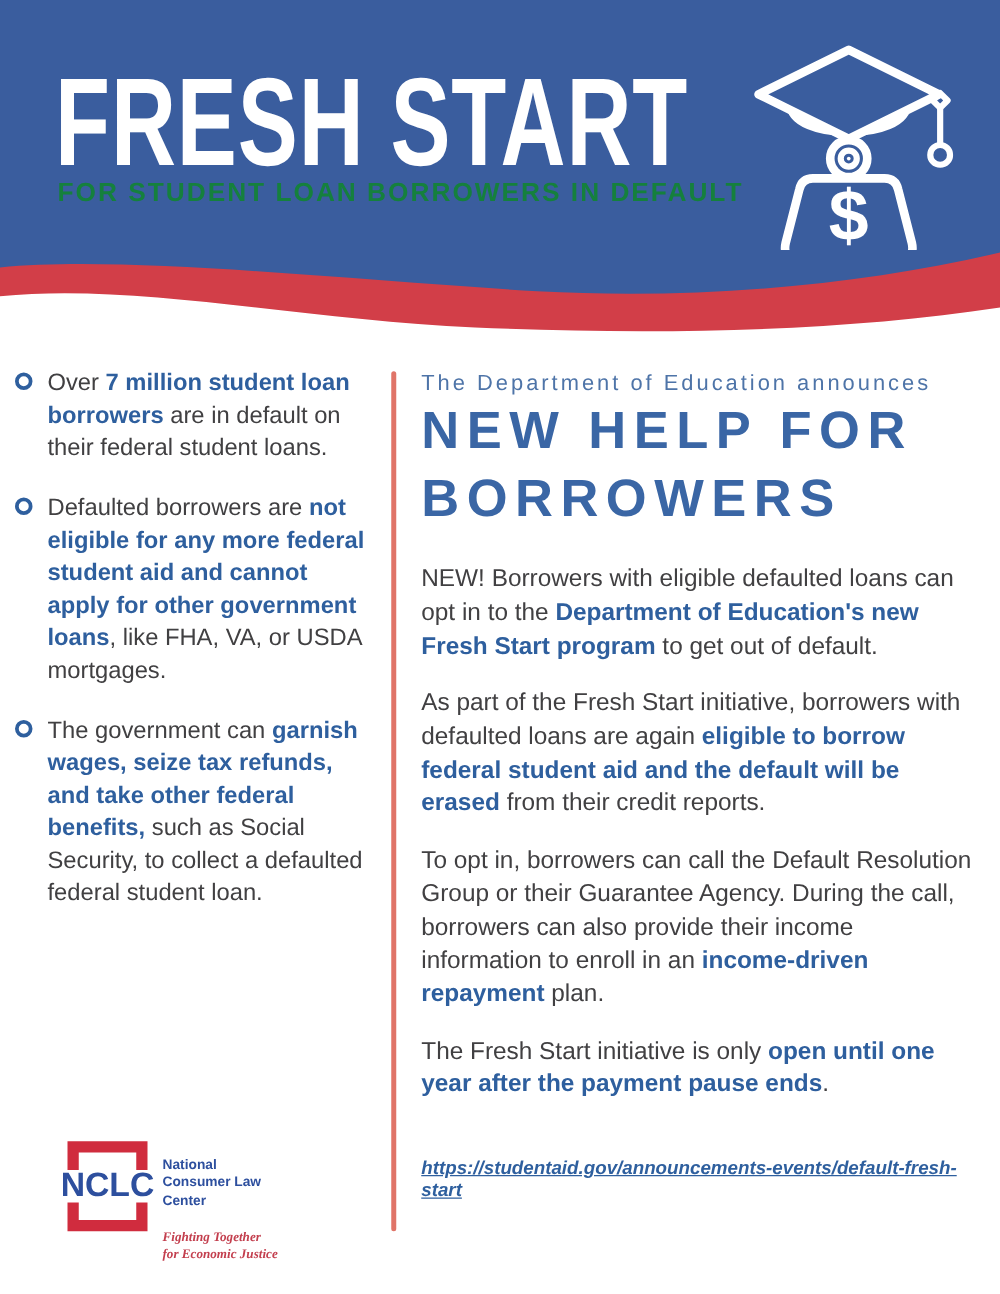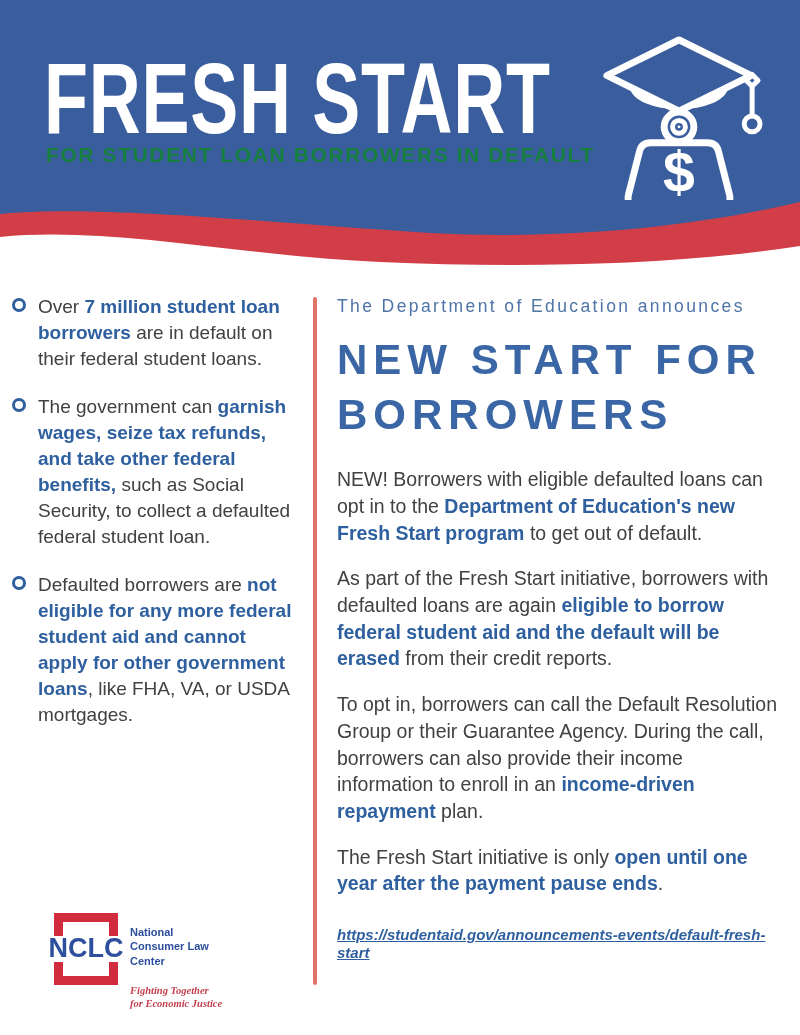--- a/index.html
+++ b/index.html
@@ -31,21 +31,21 @@
   
   .divider{position:absolute;left:313px;top:297px;width:4px;height:688px;background:var(--divider-salmon);border-radius:2px;}
 
   .left-col{position:absolute;left:12px;top:294px;width:282px;}
   .bullet{display:flex;align-items:flex-start;margin-bottom:22px;}
   .ring{flex:0 0 auto;width:14px;height:14px;border:3px solid var(--highlight-blue);border-radius:50%;margin-top:4px;}
   .bullet-text{margin-left:12px;font-size:19px;line-height:1.37;color:var(--body-text);}
   .hl{color:var(--highlight-blue);font-weight:bold;}
 
   .right-col{position:absolute;left:337px;top:296px;width:442px;}
-  .kicker{color:var(--kicker-blue);font-size:17.5px;letter-spacing:2.4px;margin-bottom:16px;}
+  .kicker{color:var(--kicker-blue);font-size:17.5px;letter-spacing:2.4px;}
   .heading{color:var(--heading-blue);font-size:42px;font-weight:bold;letter-spacing:6px;line-height:1.3;
     white-space:pre-line;margin-bottom:24px;}
   .para{font-size:19.5px;line-height:1.37;color:var(--body-text);margin-bottom:19px;}
   .link-row{position:absolute;left:337px;top:926px;width:442px;}
   .link{color:var(--highlight-blue);font-size:15px;font-weight:bold;font-style:italic;text-decoration:underline;}
 
   
   .logo{position:absolute;left:54px;top:913px;display:flex;align-items:flex-start;}
   .logo-mark{position:relative;width:64px;height:72px;border:9px solid var(--nclc-red);text-align:right;}
   .logo-band{position:absolute;left:-12px;right:-12px;top:50%;transform:translateY(-50%);height:26px;background:#fff;}
@@ -91,31 +91,31 @@
 
   <div class="divider"></div>
 
   <div class="left-col">
       <div class="bullet">
         <span class="ring"></span>
         <div class="bullet-text"><span>Over </span><span class="hl">7 million student loan borrowers</span><span> are in default on their federal student loans.</span></div>
       </div>
       <div class="bullet">
         <span class="ring"></span>
-        <div class="bullet-text"><span>The government can </span><span class="hl">garnish wages, seize tax refunds, and take other federal benefits,</span><span> such as Social Security, to collect a defaulted federal student loan.</span></div>
+        <div class="bullet-text"><span>Defaulted borrowers are </span><span class="hl">not eligible for any more federal student aid and cannot apply for other government loans</span><span>, like FHA, VA, or USDA mortgages.</span></div>
       </div>
       <div class="bullet">
         <span class="ring"></span>
-        <div class="bullet-text"><span>Defaulted borrowers are </span><span class="hl">not eligible for any more federal student aid and cannot apply for other government loans</span><span>, like FHA, VA, or USDA mortgages.</span></div>
+        <div class="bullet-text"><span>The government can </span><span class="hl">garnish wages, seize tax refunds, and take other federal benefits,</span><span> such as Social Security, to collect a defaulted federal student loan.</span></div>
       </div>
     </div>
 
   <div class="right-col">
     <div class="kicker">The Department of Education announces</div>
-    <div class="heading">NEW START FOR
+    <div class="heading">NEW HELP FOR
 BORROWERS</div>
     <div>
         <p class="para"><span>NEW! Borrowers with eligible defaulted loans can opt in to the </span><span class="hl">Department of Education's new Fresh Start program</span><span> to get out of default.</span></p>
         <p class="para"><span>As part of the Fresh Start initiative, borrowers with defaulted loans are again </span><span class="hl">eligible to borrow federal student aid and the default will be erased</span><span> from their credit reports.</span></p>
         <p class="para"><span>To opt in, borrowers can call the Default Resolution Group or their Guarantee Agency. During the call, borrowers can also provide their income information to enroll in an </span><span class="hl">income-driven repayment</span><span> plan.</span></p>
         <p class="para"><span>The Fresh Start initiative is only </span><span class="hl">open until one year after the payment pause ends</span><span>.</span></p>
       </div>
   </div>
 
   <div class="link-row">

